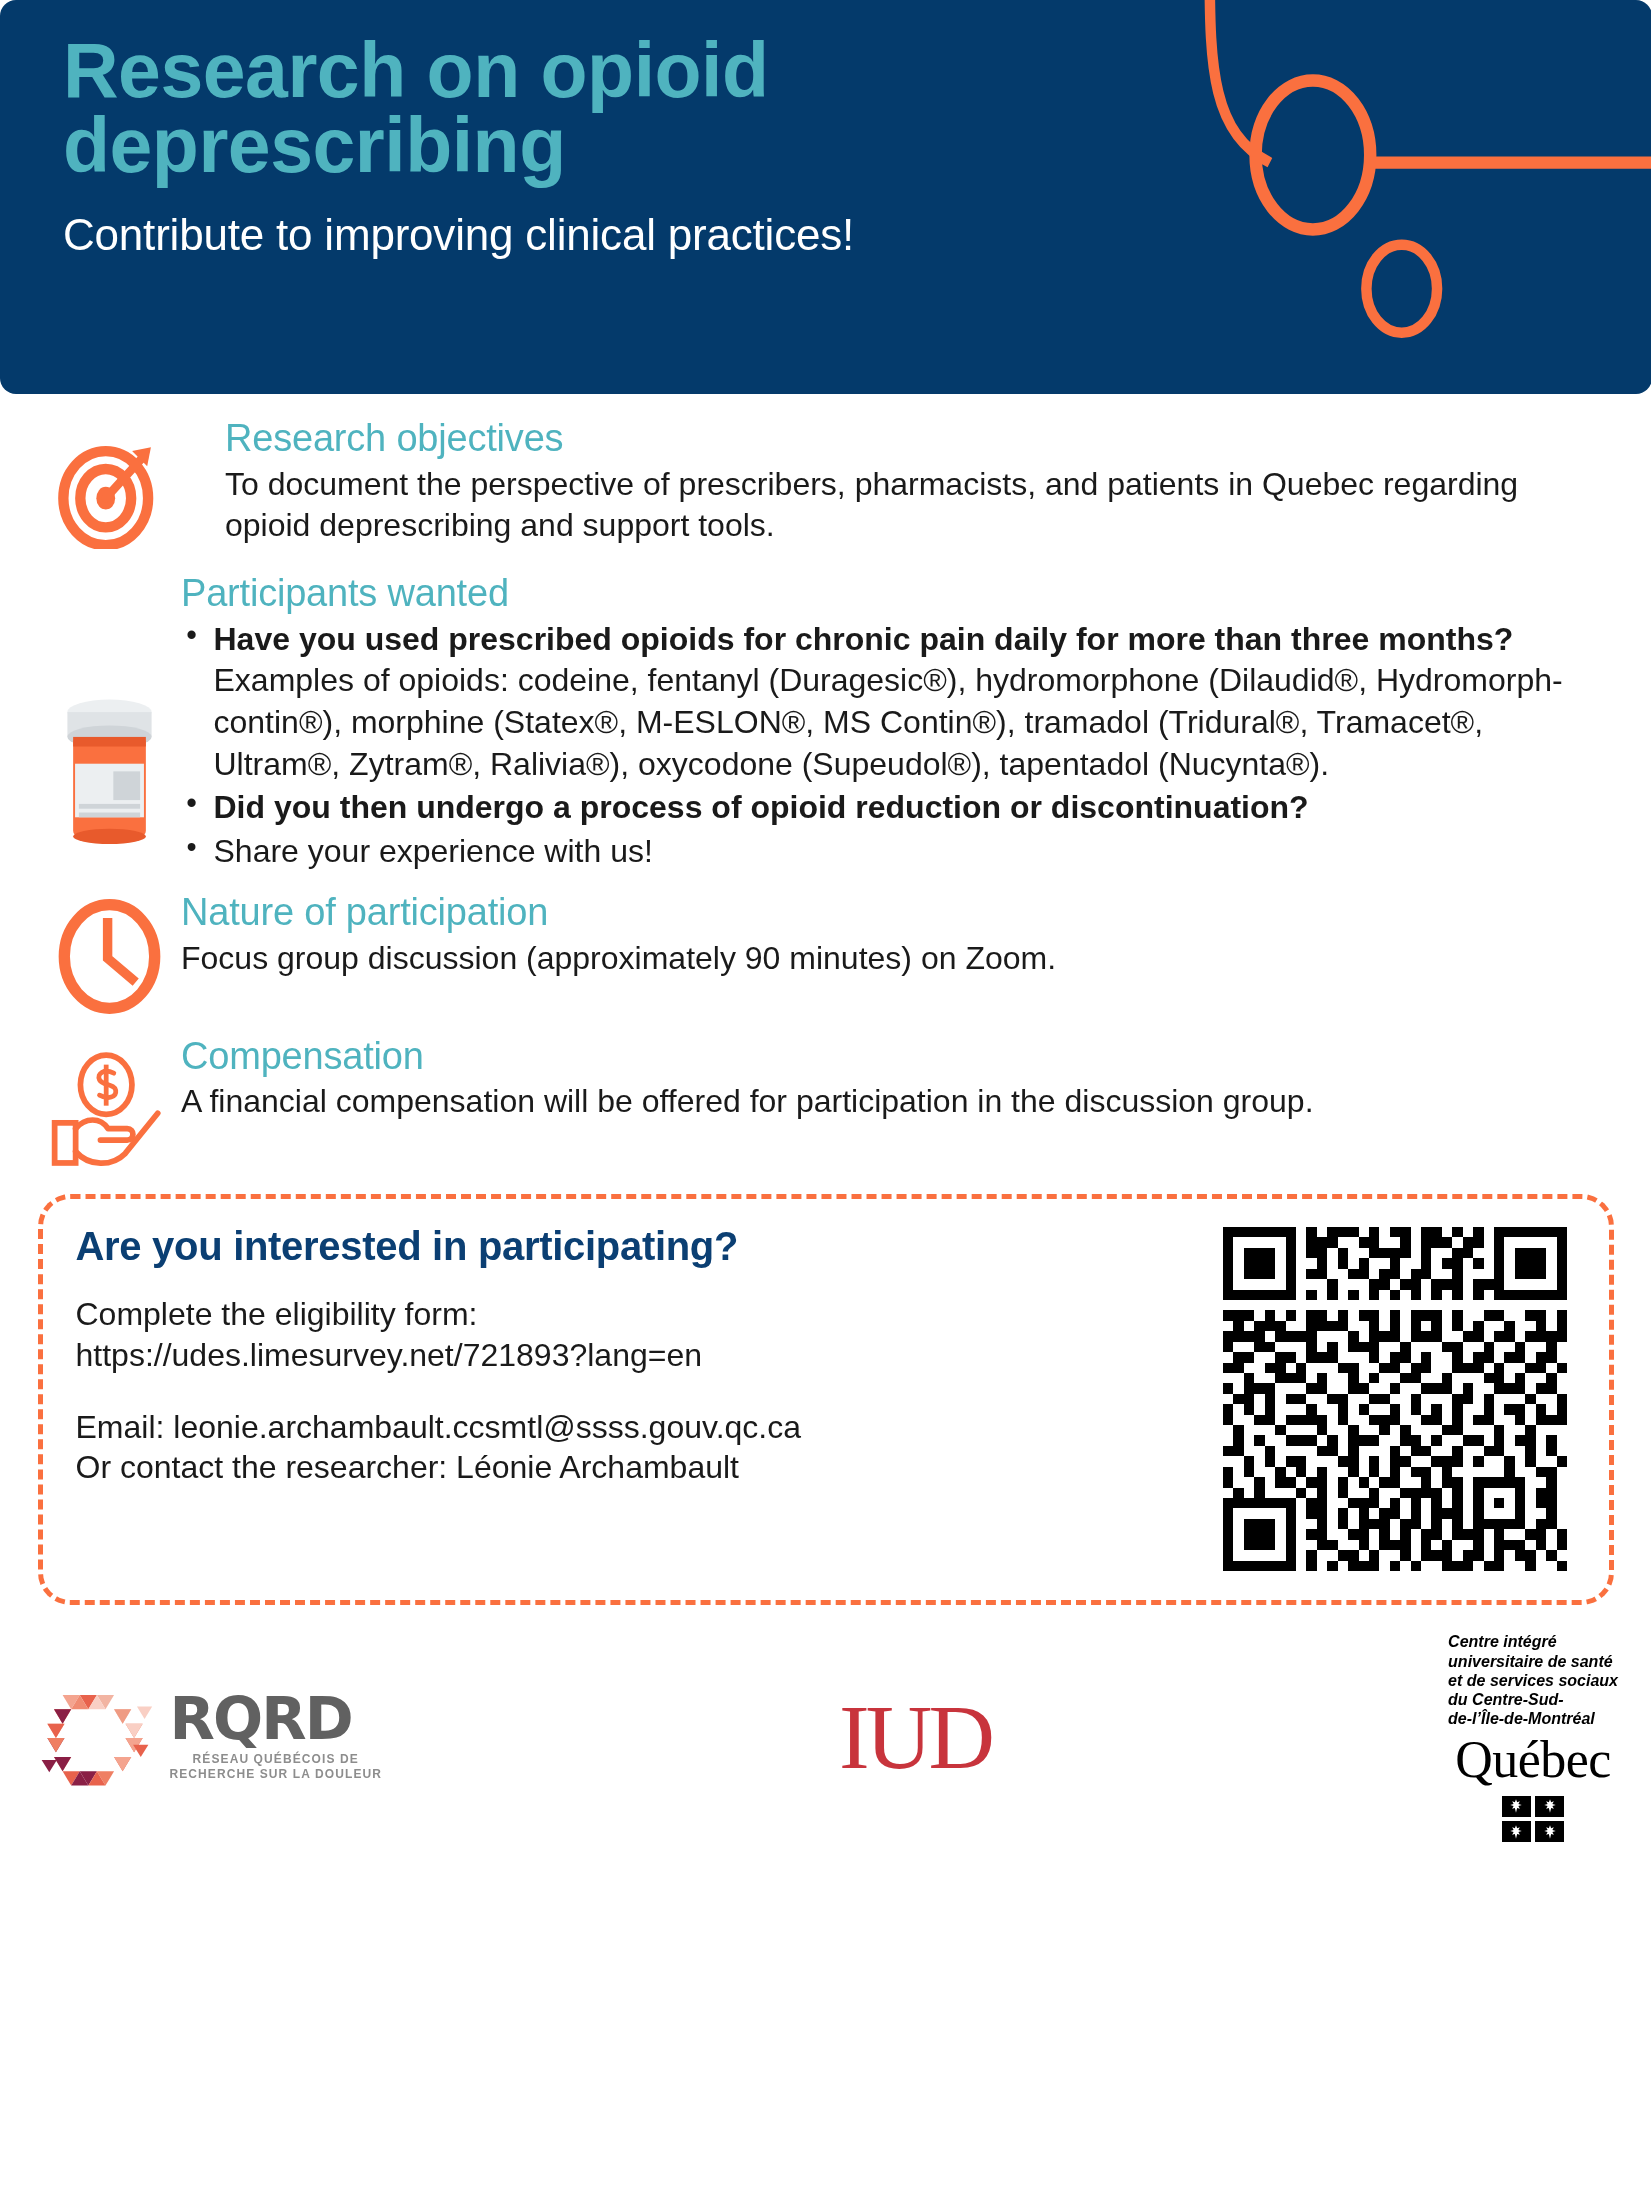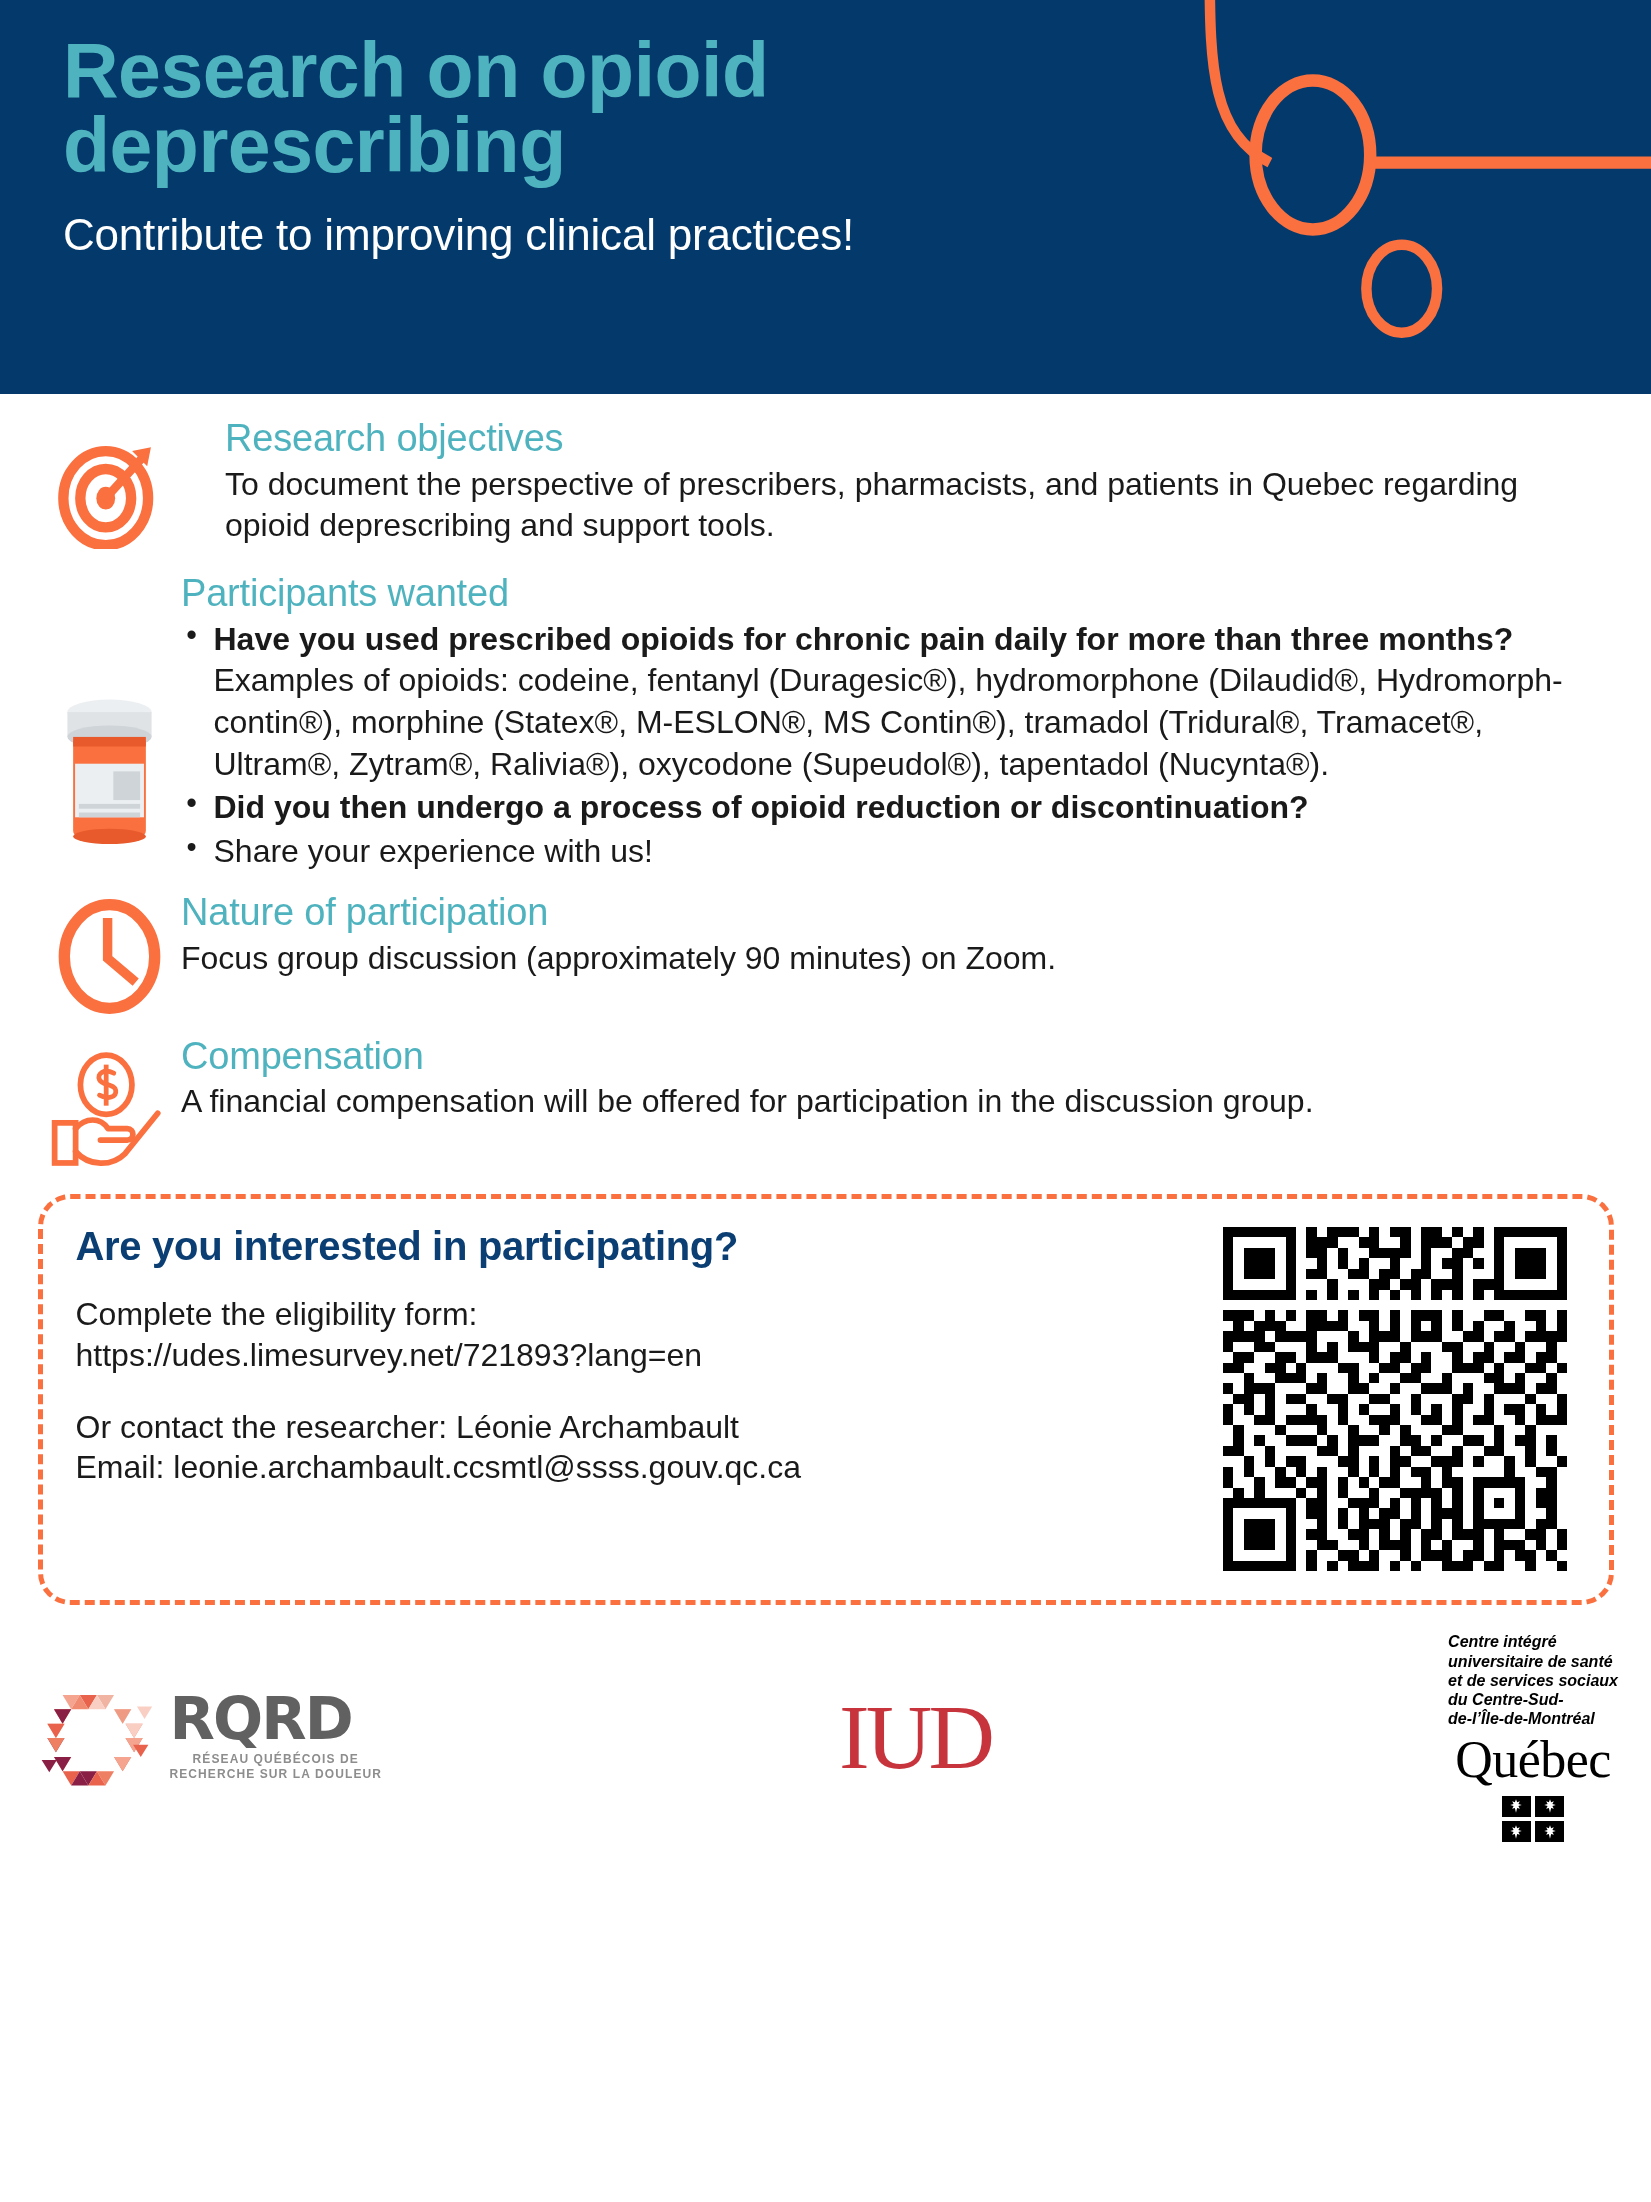--- a/index.html
+++ b/index.html
@@ -18,20 +18,21 @@
   }
 
   
   .header {
     position: relative;
     width: 1652px;
     height: 394px;
     background: #05386b;
     background-color: #043a6b;
     overflow: hidden;
+    border-radius: 16px;
   }
   .header-deco {
     position: absolute;
     top: 0;
     right: 0;
     width: 726px;
     height: 394px;
     pointer-events: none;
   }
   .header-inner {
@@ -345,22 +346,22 @@
       <p class="sec-text">A financial compensation will be offered for participation in the discussion group.</p>
     </div>
   </div>
 
   <div class="cta-wrap">
     <div class="cta-left">
       <div class="cta-title">Are you interested in participating?</div>
       <p class="cta-line">Complete the eligibility form:</p>
       <p class="cta-line">https://udes.limesurvey.net/721893?lang=en</p>
       <div class="cta-gap"></div>
+      <p class="cta-line">Email: leonie.archambault.ccsmtl@ssss.gouv.qc.ca</p>
       <p class="cta-line">Or contact the researcher: Léonie Archambault</p>
-      <p class="cta-line">Email: leonie.archambault.ccsmtl@ssss.gouv.qc.ca</p>
     </div>
     <div class="cta-qr">
       <svg class="qr-box" viewBox="0 0 33 33" shape-rendering="crispEdges" xmlns="http://www.w3.org/2000/svg">
         <rect width="33" height="33" fill="#ffffff"></rect>
         <g fill="#000000">
 
           <rect x="0" y="0" width="7" height="1"></rect>
             <rect x="0" y="6" width="7" height="1"></rect>
           <rect x="0" y="0" width="1" height="7"></rect>
             <rect x="6" y="0" width="1" height="7"></rect>

